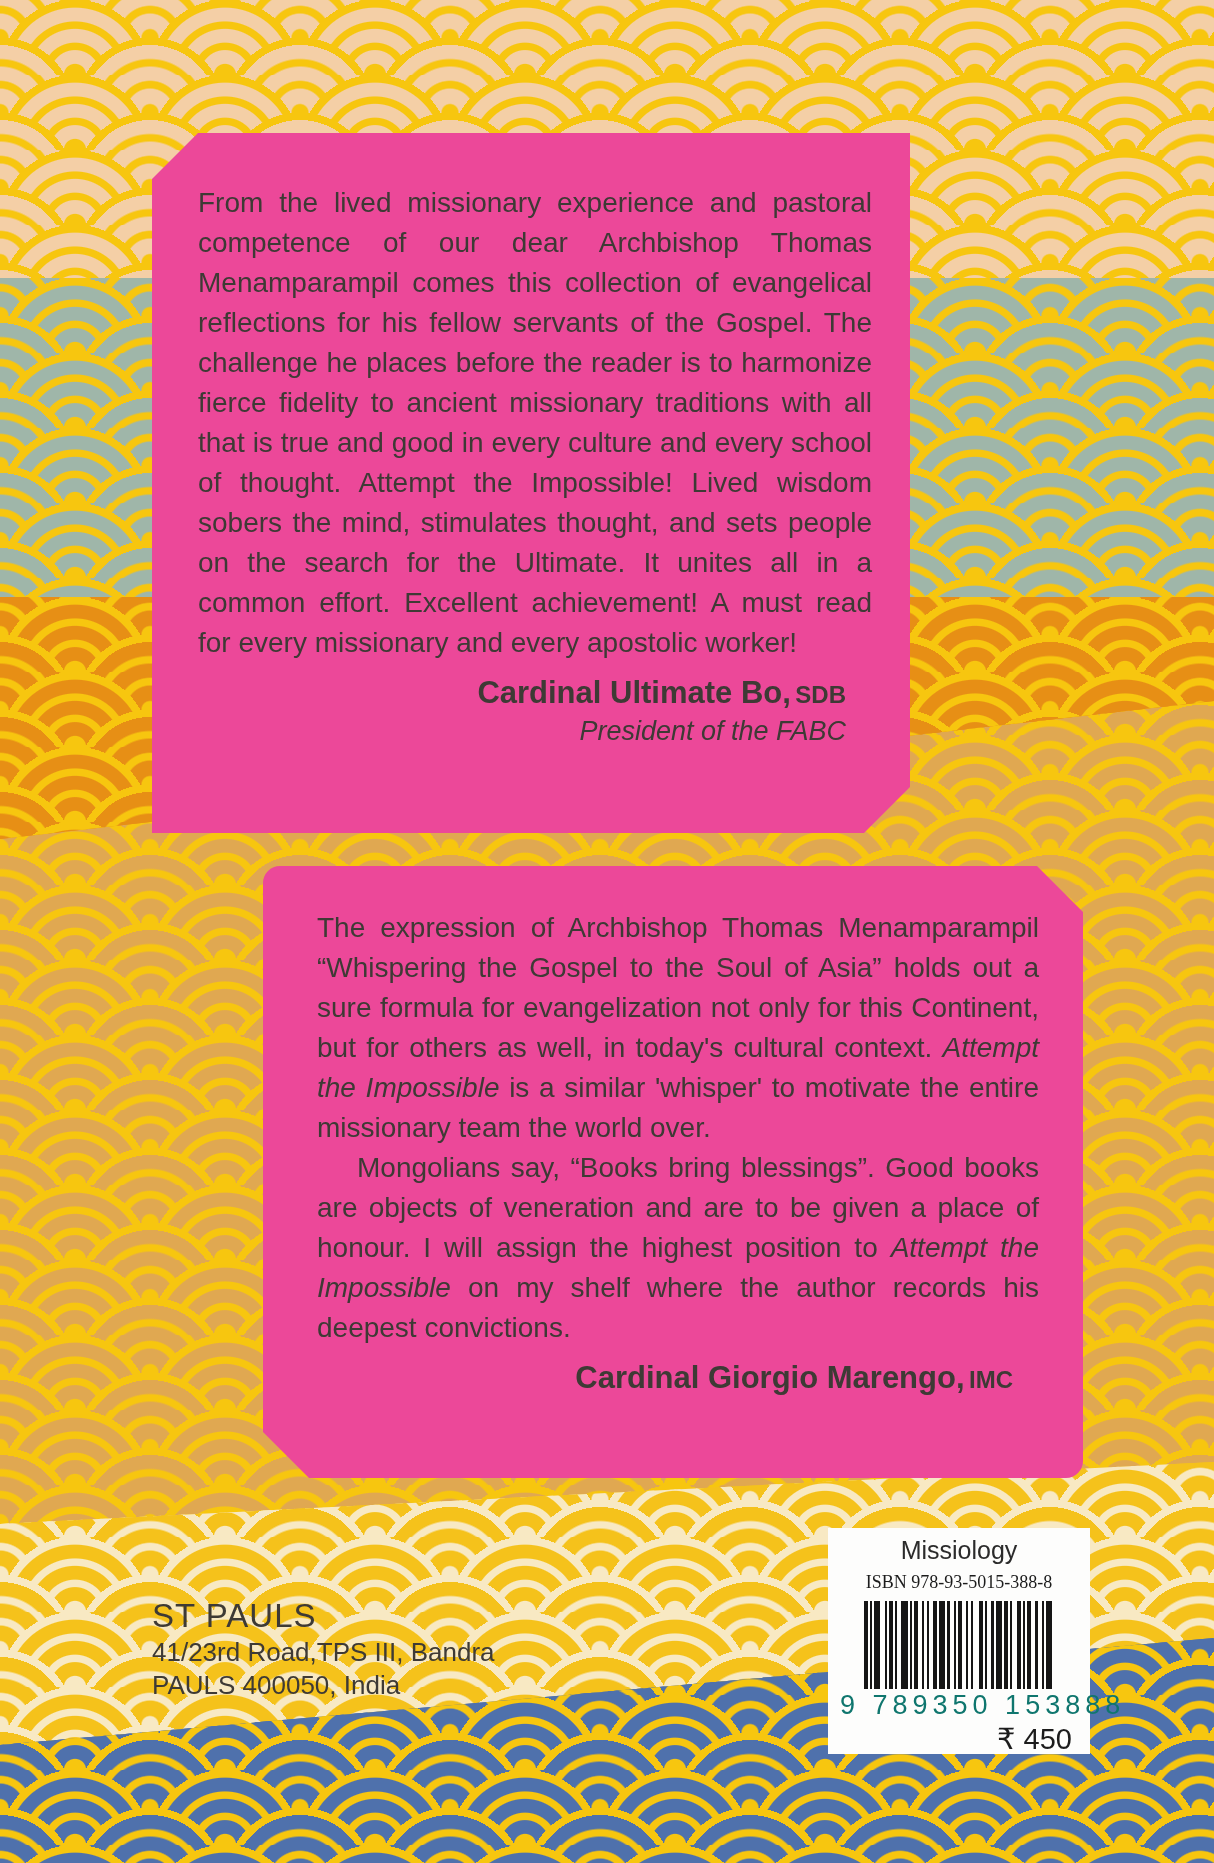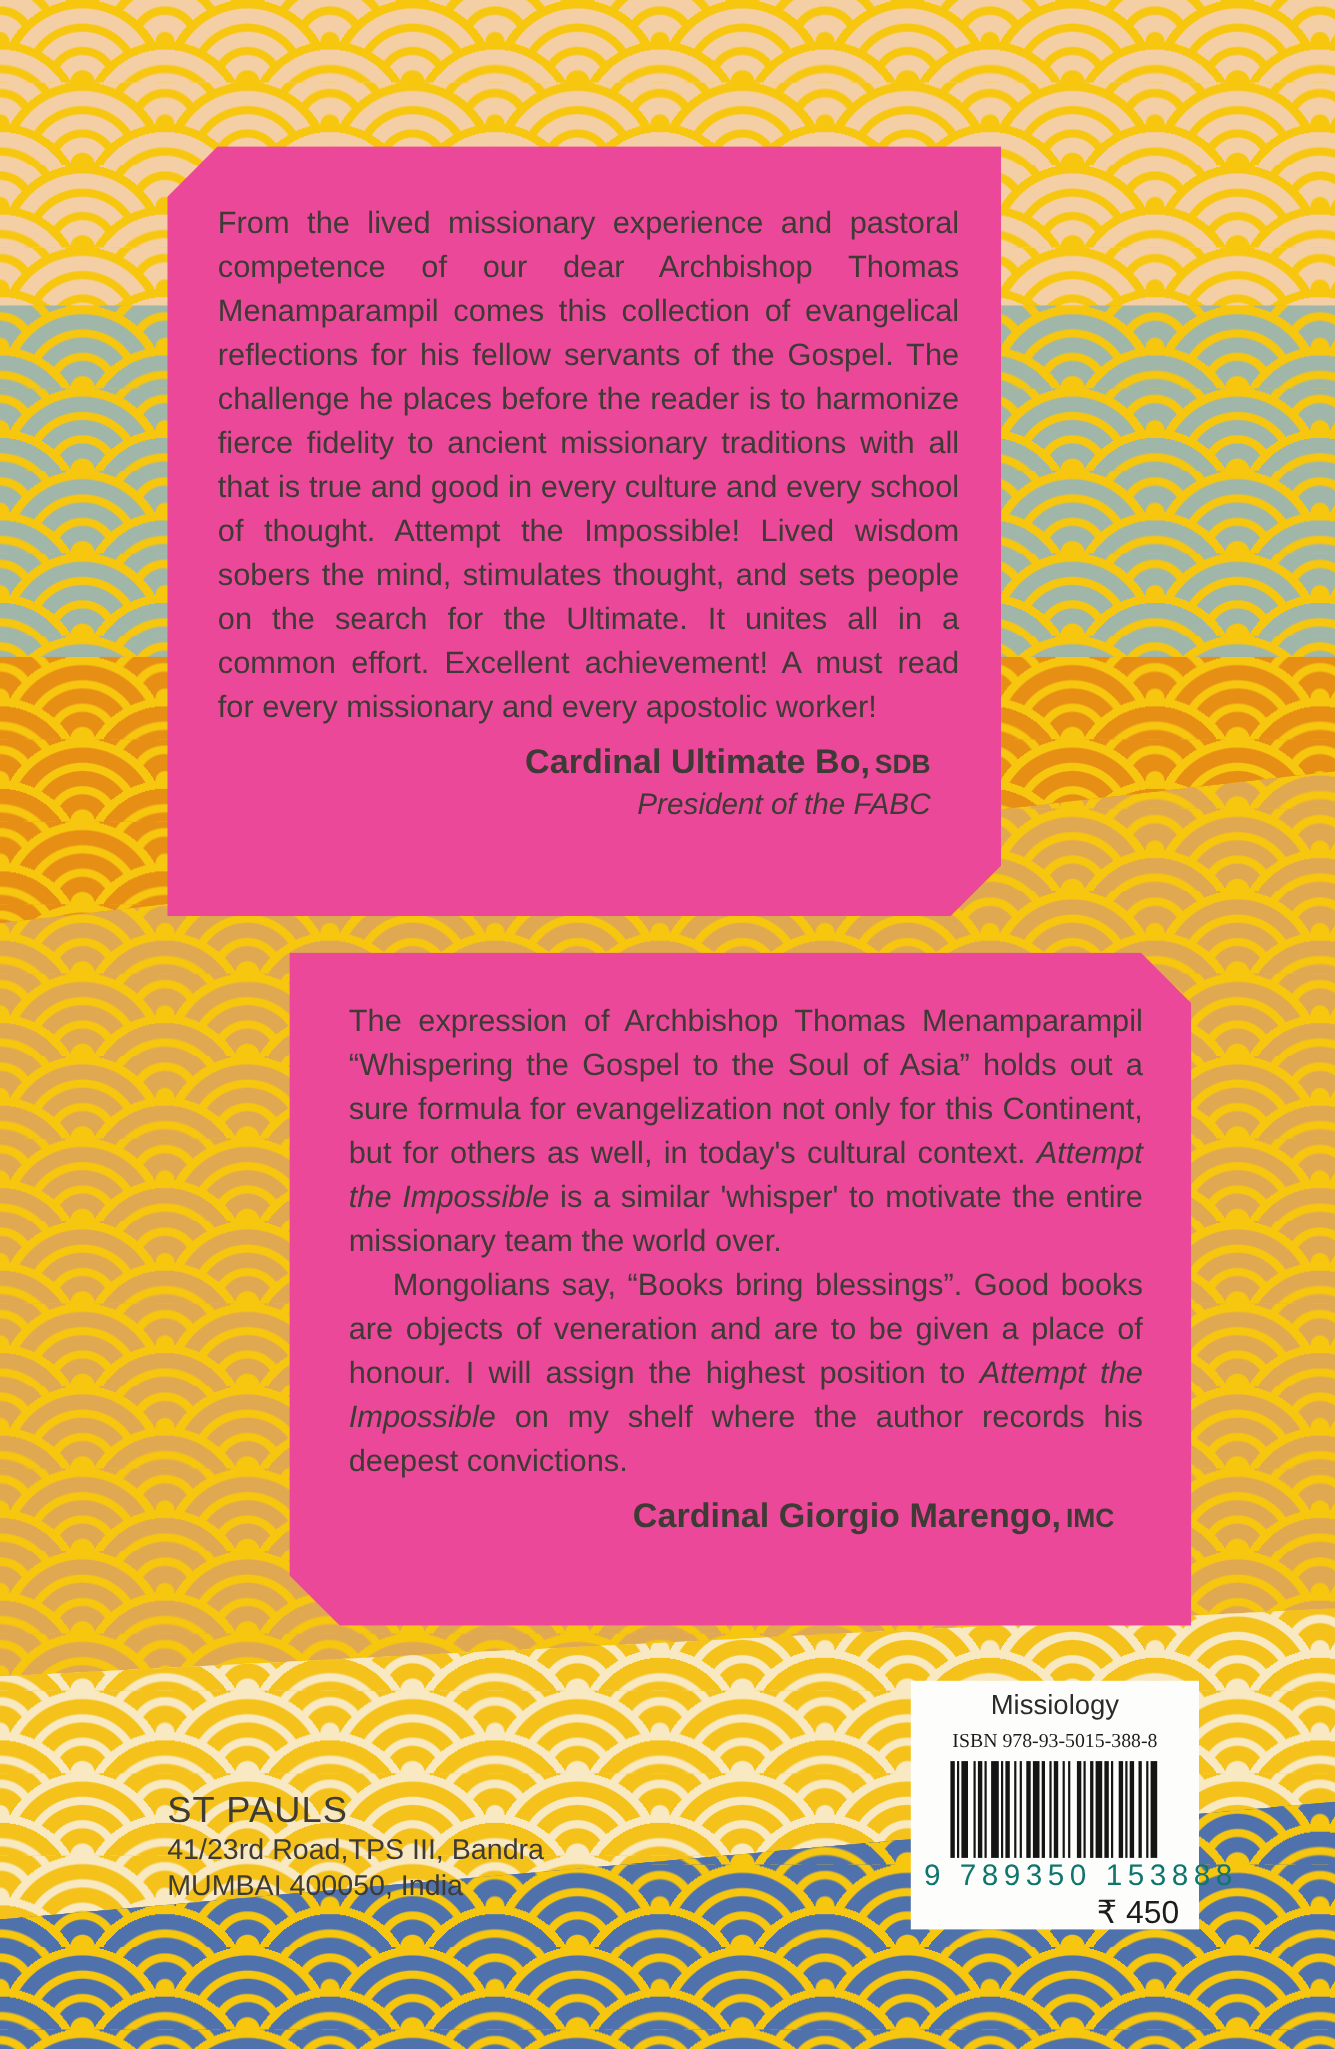--- a/index.html
+++ b/index.html
@@ -42,39 +42,40 @@
   }
   .box1{
     left:152px; top:133px; width:758px; height:700px;
     clip-path:polygon(46px 0,100% 0,100% calc(100% - 46px),calc(100% - 46px) 100%,0 100%,0 46px);
     padding:50px 38px 0 46px;
   }
   .box2{
     left:263px; top:866px; width:820px; height:612px;
     clip-path:polygon(0 0,calc(100% - 46px) 0,100% 46px,100% 100%,46px 100%,0 calc(100% - 46px));
     padding:42px 44px 0 54px;
+    border-radius:17px;
   }
   .quote-text{
     font-size:28px; line-height:40px;
     text-align:justify;
     margin:0;
   }
   .quote-text.indent{text-indent:40px;}
   .attribution{
     margin-top:10px;
     text-align:right;
     padding-right:26px;
   }
   .attr-name{font-size:31px; font-weight:bold; line-height:40px;}
   .attr-post{font-size:24px; font-weight:bold;}
   .attr-title{font-size:27px; font-style:italic; line-height:36px;}
 
   
   .publisher{position:absolute; left:152px; top:1596px;}
-  .publisher-name{font-size:33px; line-height:40px; letter-spacing:1px;margin-top:29px;}
+  .publisher-name{font-size:33px; line-height:40px; letter-spacing:1px;}
   .publisher-line{font-size:26px; line-height:33px;}
 
   
   .barcode-box{
     position:absolute; left:828px; top:1528px; width:262px; height:226px;
     background:#fdfdfc;
     box-sizing:border-box;
     padding:6px 12px 0 12px;
     text-align:center;
   }
@@ -115,21 +116,21 @@
       <div>
         <span class="attr-name">Cardinal Giorgio Marengo,</span>
         <span class="attr-post">IMC</span>
       </div>
     </div>
   </div>
 
   <div class="publisher">
     <div class="publisher-name">ST PAULS</div>
     <div class="publisher-line">41/23rd Road,TPS III, Bandra</div>
-    <div class="publisher-line">MUMBAI 400050, India</div>
+    <div class="publisher-line">PAULS 400050, India</div>
   </div>
 
   <div class="barcode-box">
     <div class="bc-category">Missiology</div>
     <div class="bc-isbn">ISBN 978-93-5015-388-8</div>
     <div class="bc-bars" id="bc-bars">
         <span style="width:4.2px;margin-right:2.1px"></span>
         <span style="width:2.1px;margin-right:2.1px"></span>
         <span style="width:6.300000000000001px;margin-right:4.2px"></span>
         <span style="width:2.1px;margin-right:2.1px"></span>

